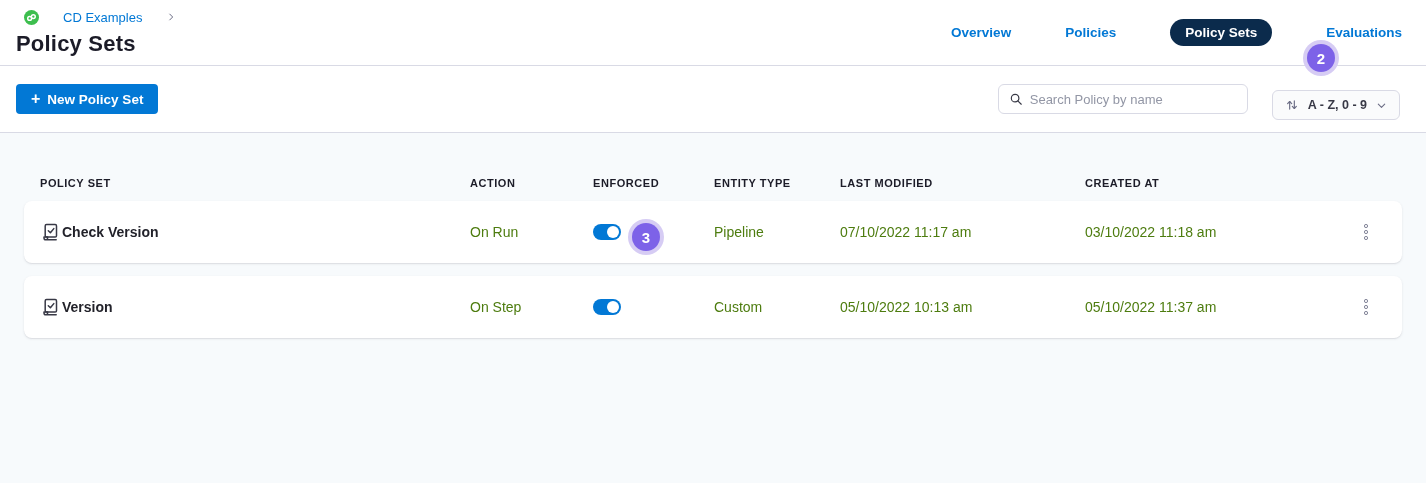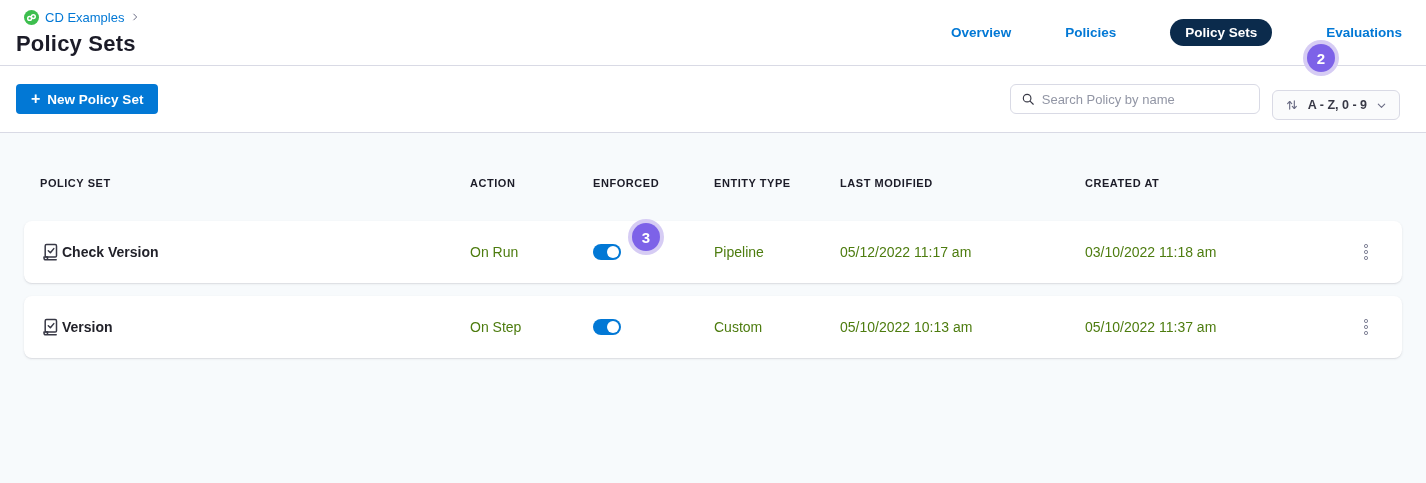--- a/index.html
+++ b/index.html
@@ -9,21 +9,21 @@
     background:#ffffff; color:#22222a; position:relative; overflow:hidden;
   }
 
   
   .page-header {
     height:66px; background:#fff; border-bottom:1px solid #d9dae5;
     display:flex; justify-content:space-between; align-items:flex-start;
     padding:8px 24px 0 16px;
   }
   .header-left { display:flex; flex-direction:column; }
-  .breadcrumb { display:flex; align-items:center; gap:6px; margin-left:8px; height:18px; }
+  .breadcrumb { display:flex; align-items:center; gap:24px; margin-left:8px; height:18px; }
   .crumb-icon { width:15px; height:15px; border-radius:50%; background:#3dbe4e;
     display:flex; align-items:center; justify-content:center; flex:none; }
   .crumb-link { color:#0278d5; font-size:13px; text-decoration:none; cursor:pointer; }
   .crumb-sep { color:#6b6d85; display:flex; align-items:center; }
   .page-title { font-size:22px; font-weight:bold; color:#1c1c28; margin:5px 0 0 0; letter-spacing:.2px; }
 
   .tabs { display:flex; align-items:center; gap:54px; margin-top:11px; }
   .tab { font-size:13.5px; font-weight:bold; color:#0278d5; cursor:pointer; white-space:nowrap; }
   .tab.active { background:#0b2b4c; color:#fff; border-radius:999px; padding:6px 15px; }
 
@@ -33,21 +33,21 @@
     display:flex; align-items:center; justify-content:space-between;
     padding:0 26px 0 16px;
   }
   .btn-primary {
     background:#0278d5; color:#fff; border:none; border-radius:4px;
     height:30px; padding:0 15px; font-size:13.5px; font-weight:bold;
     display:flex; align-items:center; gap:7px; cursor:pointer;
     font-family:inherit;
   }
   .btn-primary .plus { font-size:16px; font-weight:bold; line-height:1; }
-  .toolbar-right { display:flex; align-items:center; gap:12px; }
+  .toolbar-right { display:flex; align-items:center; gap:24px; }
   .search-box {
     width:250px; height:30px; background:#fff; border:1px solid #d9dae5;
     border-radius:6px; display:flex; align-items:center; padding:0 10px; gap:7px;
   }
   .search-box input {
     border:none; outline:none; flex:1; font-size:13px; color:#383946;
     font-family:inherit; background:transparent;
   }
   .search-box input::placeholder { color:#9296a5; }
   .sort-select {
@@ -56,21 +56,21 @@
   }
   .sort-select .sort-label { font-size:12.5px; font-weight:bold; color:#383946; white-space:nowrap; }
 
   
   .content { background:#f7fafc; height:350px; padding:44px 24px 0 24px; }
   .grid-cols {
     display:grid;
     grid-template-columns:430px 123px 121px 126px 245px 1fr 56px;
     align-items:center;
   }
-  .table-header { padding:0 8px 0 16px; margin-bottom:32px; }
+  .table-header { padding:0 8px 0 16px; margin-bottom:12px; }
   .th {
     font-size:11px; font-weight:bold; color:#1c1c28; letter-spacing:.55px;
     text-transform:uppercase;
   }
   .card {
     background:#fff; border-radius:8px; height:62px; margin-bottom:13px;
     padding:0 8px 0 16px;
     box-shadow:0 1px 3px rgba(40,41,61,0.08), 0 1px 1px rgba(96,97,112,0.10);
     cursor:pointer;
   }
@@ -193,21 +193,21 @@
           <path d="M7.6 15 v0.9 a1.8 1.8 0 0 1 -1.8 1.8 h10.4 M5.8 17.7 a1.8 1.8 0 0 1 -1.8 -1.8 v-0.9 h3.6"></path>
         </svg>
       </span>
       <span class="row-name">Check Version</span>
     </div>
     <span class="cell">On Run</span>
     <div class="toggle">
         <div class="knob"></div>
       </div>
     <span class="cell">Pipeline</span>
-    <span class="cell">05/12/2022 11:17 am</span>
+    <span class="cell">07/10/2022 11:17 am</span>
     <span class="cell">03/10/2022 11:18 am</span>
     <button class="kebab">
       <i></i>
         <i></i>
         <i></i>
     </button>
   </div>
 
   <div class="card grid-cols">
     <div class="name-cell">

